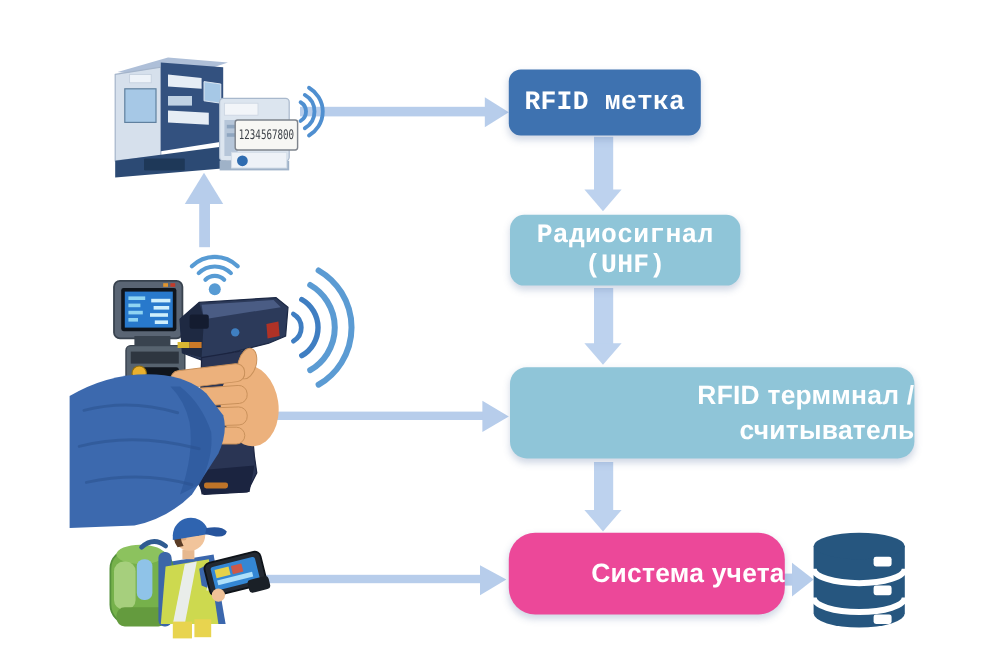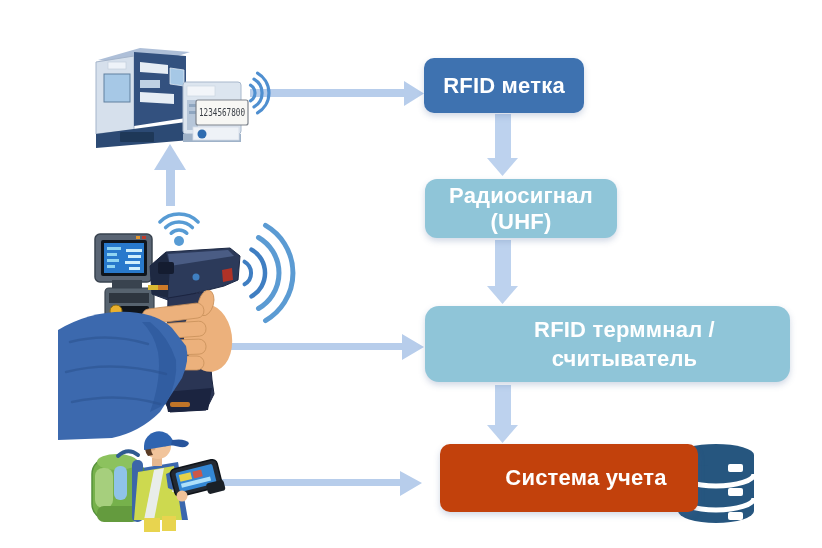--- a/index.html
+++ b/index.html
@@ -7,26 +7,26 @@
     position:relative;width:822px;height:548px;background:#ffffff;overflow:hidden;
     font-family:"Liberation Sans","DejaVu Sans",sans-serif;
   }
   .art{position:absolute;left:0;top:0;width:822px;height:548px;}
   .node{
     position:absolute;color:#ffffff;font-weight:bold;
     display:flex;flex-direction:column;justify-content:center;
     box-shadow:0 3px 6px rgba(70,100,150,0.25);
     letter-spacing:0.2px;
   }
-  .node-center{align-items:center;text-align:center;}
-  .node-left{align-items:center;padding-left:34px;}
+  .node-center{align-items:center;text-align:center;font-family:Liberation Mono, monospace;}
+  .node-left{align-items:flex-end;padding-left:6px;}
   .node-tag{left:424px;top:58px;width:160px;height:55px;background:#3e72b0;border-radius:10px;font-size:22px;}
   .node-signal{left:425px;top:179px;width:192px;height:59px;background:#8fc5d8;border-radius:12px;font-size:22px;}
   .node-terminal{left:425px;top:306px;width:331px;height:76px;background:#8fc5d8;border-radius:14px;font-size:22px;line-height:29px;}
-  .node-system{left:424px;top:444px;width:224px;height:68px;background:#c2410c;border-radius:10px;font-size:22px;line-height:28px;margin-left:16px;}
+  .node-system{left:424px;top:444px;width:224px;height:68px;background:#ec4899;border-radius:22px;font-size:22px;line-height:28px;}
   .node span{display:block;}
 </style>
 </head>
 <body>
 
 <div class="canvas">
 
   <svg class="art" viewBox="0 0 822 548">
 
     <g fill="#bdd2ee">

